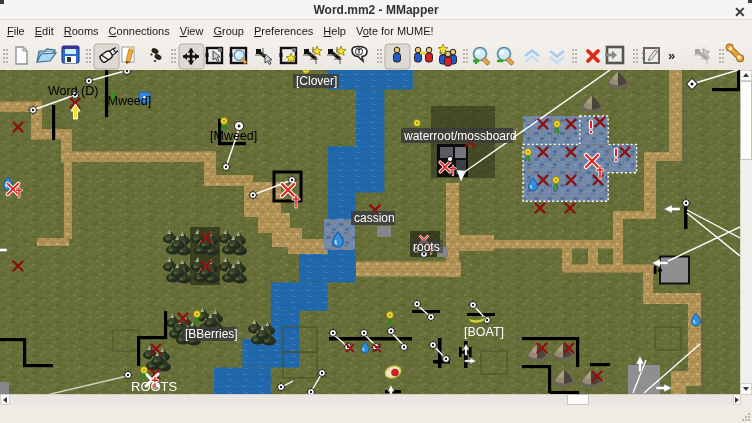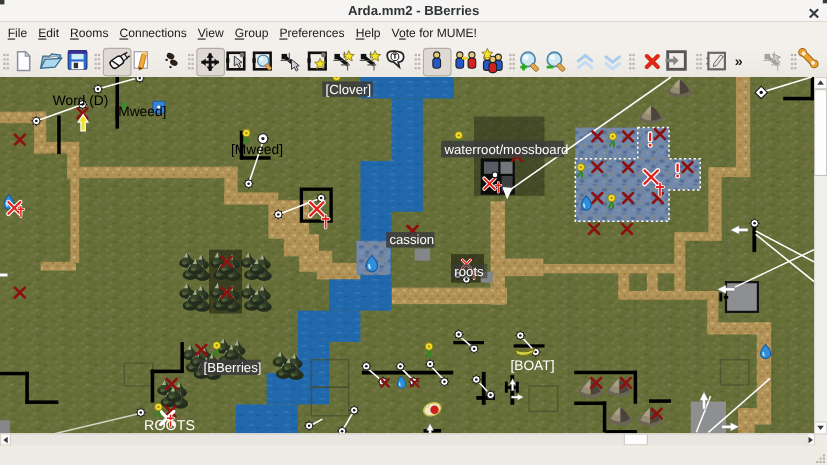--- a/index.html
+++ b/index.html
@@ -5,21 +5,21 @@
   html,body{margin:0;padding:0;}
   body{width:752px;height:423px;overflow:hidden;position:relative;
        font-family:"Liberation Sans", sans-serif;background:#efece6;}
   .abs{position:absolute;}
 </style>
 </head>
 <body>
 
 <div class="abs" style="left:0;top:0;width:752px;height:19px;background:#f6f5f4;border-bottom:1px solid #dcd9d4;"></div>
 
-<div class="abs" style="left:0;top:3px;width:752px;text-align:center;font-size:12px;font-weight:bold;color:#2e3436;">Arda.mm2 - BBerries</div>
+<div class="abs" style="left:0;top:3px;width:752px;text-align:center;font-size:12px;font-weight:bold;color:#2e3436;">Word.mm2 - MMapper</div>
 
 <div class="abs" style="left:734px;top:4px;width:14px;height:14px;color:#343a40;font-size:14px;font-weight:bold;">✕</div>
 
 <div class="abs" style="left:0;top:0;width:4px;height:4px;background:#3a3a38;"></div>
 
 <div class="abs" style="left:748px;top:0;width:4px;height:3px;background:#3a3a38;"></div>
 
 <div class="abs" style="left:0;top:20px;width:752px;height:22px;background:#f3f0ec;"></div>
 <div class="abs" style="left:7px;top:25px;font-size:11px;color:#1a1a1a;white-space:nowrap;">
 <span style="margin-right:10px"><u>F</u>ile</span><span style="margin-right:10px"><u>E</u>dit</span><span style="margin-right:10px"><u>R</u>ooms</span><span style="margin-right:10px"><u>C</u>onnections</span><span style="margin-right:10px"><u>V</u>iew</span><span style="margin-right:10px"><u>G</u>roup</span><span style="margin-right:10px"><u>P</u>references</span><span style="margin-right:10px"><u>H</u>elp</span><span>V<u>o</u>te for MUME!</span>

